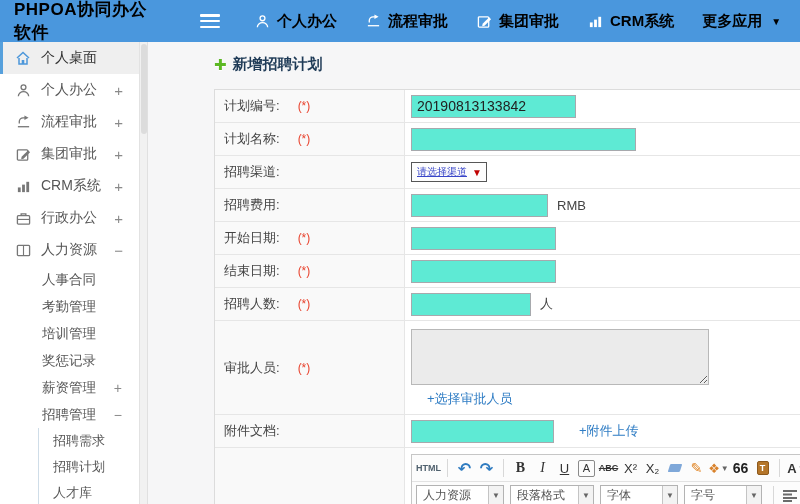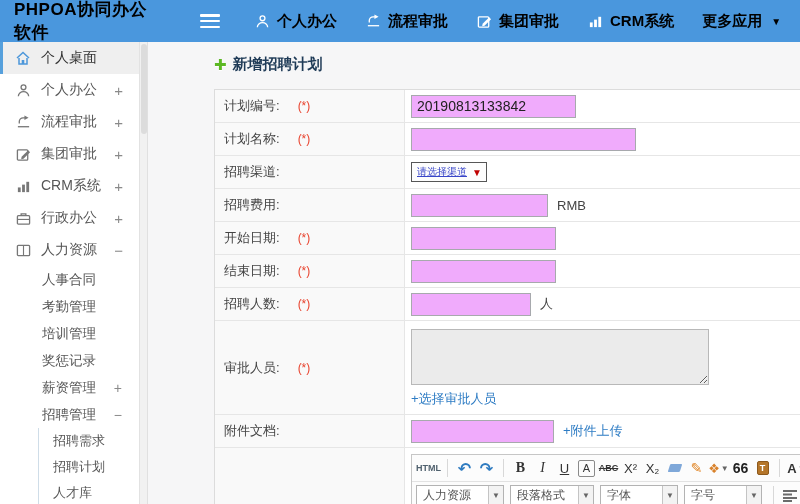--- a/index.html
+++ b/index.html
@@ -40,32 +40,32 @@
 
   .ftable { margin-top:15px; width:960px; border:1px solid #dcdcdc; background:#fff; font-size:13px; }
   .frow { display:flex; border-bottom:1px solid #e6e6e6; min-height:33px; }
   .flabel { width:190px; flex-shrink:0; background:#f9f9f9; border-right:1px solid #e6e6e6;
     display:flex; align-items:center; gap:18px; padding-left:9px; color:#444; }
   .req { color:#e8432e; font-size:12px; }
   .fvalue { flex:1; display:flex; align-items:center; gap:9px; padding:4px 6px; background:#fff; }
   .fvalue.col { flex-direction:column; align-items:flex-start; gap:5px; padding:8px 6px 6px; }
 
   input.txt { height:23px; border:1px solid #a7a9ad; padding:0 5px; font-size:14px; color:#222;
-    font-family:"Liberation Sans",sans-serif; background:#f0abfc; outline:none; }
+    font-family:"Liberation Sans",sans-serif; background:#5eead4; outline:none; }
   .w165{width:165px;} .w225{width:225px;} .w137{width:137px;} .w145{width:145px;} .w120{width:120px;} .w143{width:143px;}
   .suffix { color:#444; font-size:13px; }
   .blue-border { border:1px solid #9ec6e8; }
 
   .select-box { display:inline-flex; align-items:center; border:1px solid #565656; background:#fdfdfd;
     padding:2px 4px 2px 5px; cursor:pointer; }
   .select-box .sel-text { color:#3946c8; text-decoration:underline; font-size:10px; }
   .select-box .sel-caret { color:#c00000; font-size:10px; margin-left:5px; }
 
   textarea.approver { width:298px; height:56px; background:#ebebeb; border:1px solid #b8b8b8; resize:both; }
-  a.form-link { color:#2e7cc4; font-size:13px; text-decoration:none; cursor:pointer; }
+  a.form-link { color:#2e7cc4; font-size:13px; text-decoration:none; cursor:pointer;margin-left:16px; }
 
   
   .editor { border:1px solid #c6c6c6; background:#fff; width:762px; }
   .toolbar-row { display:flex; align-items:center; padding:2px 4px; gap:1px; border-bottom:1px solid #e2e2e2; background:#fcfcfc; height:27px; }
   .tsep { width:1px; height:18px; background:#d8d8d8; margin:0 5px; flex-shrink:0; }
   .tbtn { min-width:21px; height:22px; display:flex; align-items:center; justify-content:center;
     color:#333; font-size:13px; cursor:pointer; border-radius:2px; flex-shrink:0; }
   .tbtn.html { font-size:9px; font-weight:bold; color:#50616e; letter-spacing:0; }
   .tbtn.arrow { color:#2f7bc0; font-size:16px; font-weight:bold; }
   .tbtn.b { font-family:"Liberation Serif",serif; font-weight:bold; font-size:14px; }

